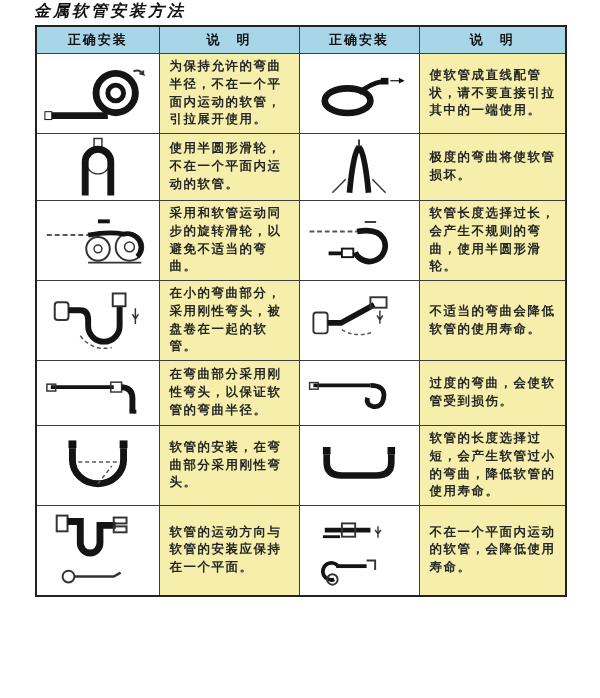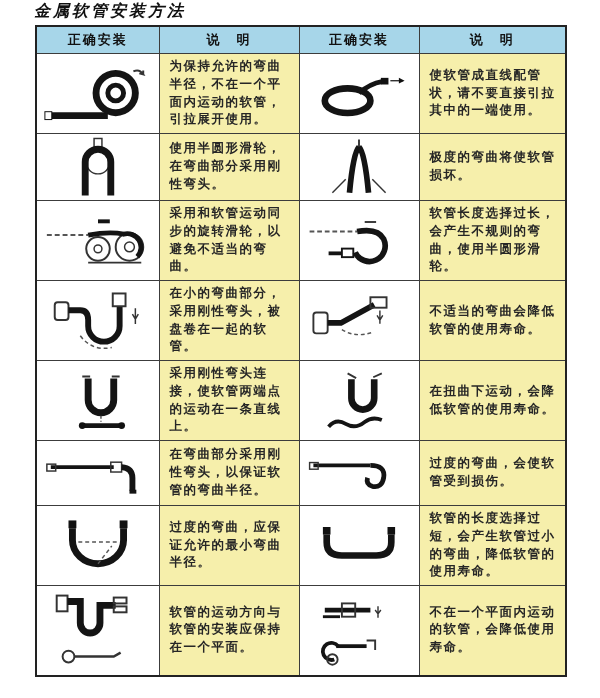--- a/index.html
+++ b/index.html
@@ -66,21 +66,21 @@
 
   <tr style="height:65px">
     <td class="img-cell">
       <svg width="118" height="62" viewBox="0 0 120 62">
         <rect class="thin" x="56" y="2" width="8" height="9" stroke-width="1.5"></rect>
         <line class="thin" x1="60" y1="11" x2="60" y2="15" stroke-width="1.5"></line>
         <circle class="thin" cx="60" cy="26" r="12" stroke-width="1.5"></circle>
         <path class="ink" d="M47,60 V26 A13,13 0 0 1 73,26 V60" stroke-width="7"></path>
       </svg>
     </td>
-    <td class="txt-cell">使用半圆形滑轮，在弯曲部分采用刚性弯头。</td>
+    <td class="txt-cell">使用半圆形滑轮，不在一个平面内运动的软管。</td>
     <td class="img-cell">
       <svg width="114" height="62" viewBox="0 0 120 62">
         <line class="thin" x1="60" y1="10" x2="60" y2="2" stroke-width="2"></line>
         <path class="ink" d="M50,58 Q54,16 60,10" stroke-width="6"></path>
         <path class="ink" d="M70,58 Q66,16 60,10" stroke-width="6"></path>
         <line class="thin" x1="46" y1="44" x2="32" y2="58" stroke-width="1.5"></line>
         <line class="thin" x1="74" y1="44" x2="88" y2="58" stroke-width="1.5"></line>
       </svg>
     </td>
     <td class="txt-cell">极度的弯曲将使软管损坏。</td>
@@ -129,41 +129,20 @@
         <path class="ink" d="M27,37 h14 L76,18" stroke-width="6"></path>
         <rect class="thin" x="72" y="10" width="17" height="11" stroke-width="2"></rect>
         <path class="thin" d="M82,24 v14 m0,-4 l3,-5 m-3,5 l-3,-5" stroke-width="1.5"></path>
         <path class="dash" d="M42,44 q14,9 32,3" stroke-width="1.5" stroke-dasharray="4,3"></path>
       </svg>
     </td>
     <td class="txt-cell">不适当的弯曲会降低软管的使用寿命。</td>
   </tr>
 
 
-  <tr style="height:70px">
-    <td class="img-cell">
-      <svg width="118" height="66" viewBox="0 0 120 66">
-        <path class="thin" d="M44,8 h8 M74,8 h8" stroke-width="2"></path>
-        <path class="ink" d="M50,10 V32 a13,13 0 0 0 26,0 V10" stroke-width="7"></path>
-        <path class="dash" d="M63,48 v6" stroke-width="1.5" stroke-dasharray="3,2"></path>
-        <path class="ink" d="M44,58 H84" stroke-width="5"></path>
-        <circle cx="44" cy="58" r="3.5" fill="#111"></circle>
-        <circle cx="84" cy="58" r="3.5" fill="#111"></circle>
-      </svg>
-    </td>
-    <td class="txt-cell">采用刚性弯头连接，使软管两端点的运动在一条直线上。</td>
-    <td class="img-cell">
-      <svg width="114" height="66" viewBox="0 0 120 66">
-        <path class="thin" d="M48,4 l9,5 M75,8 l9,-4" stroke-width="2"></path>
-        <path class="ink" d="M52,10 V30 a12,12 0 0 0 24,0 V10" stroke-width="7"></path>
-        <path class="ink" d="M28,60 q8,-9 18,-3 q10,6 20,-2 q8,-6 18,-2" stroke-width="4"></path>
-      </svg>
-    </td>
-    <td class="txt-cell">在扭曲下运动，会降低软管的使用寿命。</td>
-  </tr>
 
   <tr style="height:64px">
     <td class="img-cell">
       <svg width="118" height="60" viewBox="0 0 120 60">
         <path class="ink" d="M12,24 H76" stroke-width="4"></path>
         <rect class="thin" x="8" y="21" width="9" height="7" stroke-width="1.5"></rect>
         <rect class="thin" x="73" y="19" width="11" height="10" stroke-width="1.5"></rect>
         <path class="ink" d="M84,24 q11,1 11,11 V48" stroke-width="6"></path>
         <path class="ink" d="M92,49 h7" stroke-width="4"></path>
       </svg>
@@ -181,21 +160,21 @@
 
   <tr style="height:68px">
     <td class="img-cell">
       <svg width="118" height="64" viewBox="0 0 120 64">
         <rect x="30" y="6" width="8" height="8" fill="#111"></rect>
         <rect x="82" y="6" width="8" height="8" fill="#111"></rect>
         <path class="ink" d="M34,14 v12 a26,24 0 0 0 52,0 V14" stroke-width="7"></path>
         <path class="dash" d="M40,28 h40 M60,50 L74,32" stroke-width="1.5" stroke-dasharray="4,3"></path>
       </svg>
     </td>
-    <td class="txt-cell">过度的弯曲，应保证允许的最小弯曲半径。</td>
+    <td class="txt-cell">软管的安装，在弯曲部分采用刚性弯头。</td>
     <td class="img-cell">
       <svg width="114" height="64" viewBox="0 0 120 64">
         <rect x="22" y="12" width="8" height="8" fill="#111"></rect>
         <rect x="90" y="12" width="8" height="8" fill="#111"></rect>
         <path class="ink" d="M26,20 v8 q0,14 16,14 h36 q16,0 16,-14 v-8" stroke-width="7"></path>
       </svg>
     </td>
     <td class="txt-cell">软管的长度选择过短，会产生软管过小的弯曲，降低软管的使用寿命。</td>
   </tr>
 

